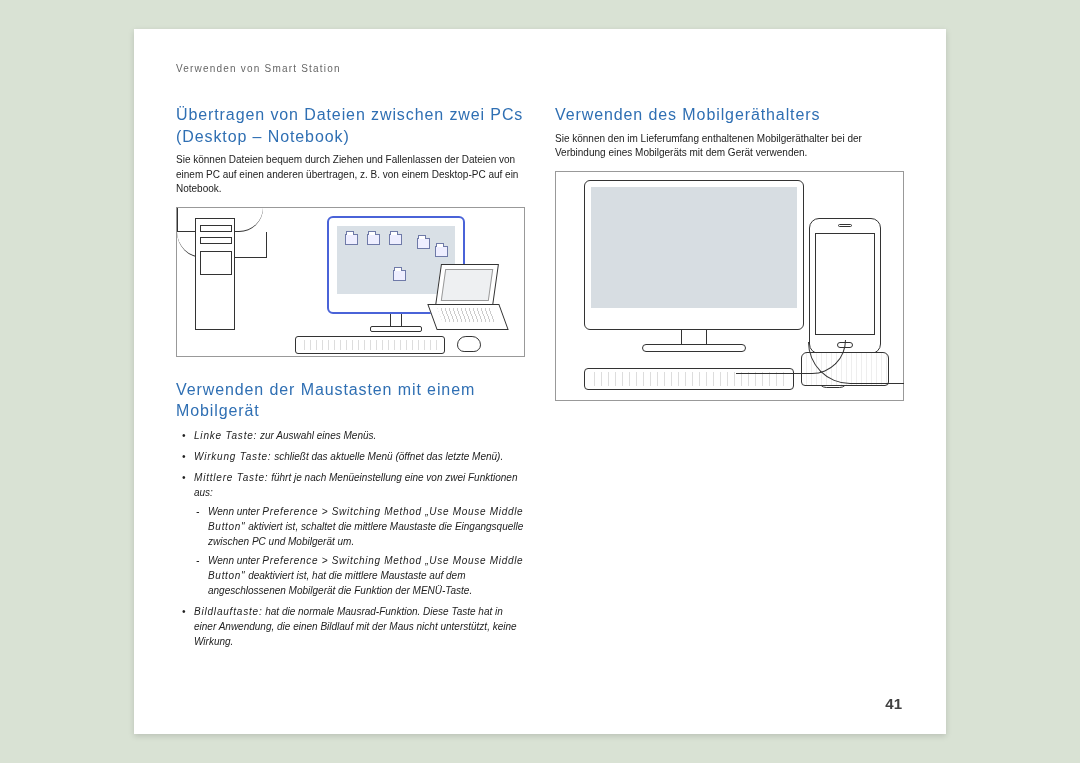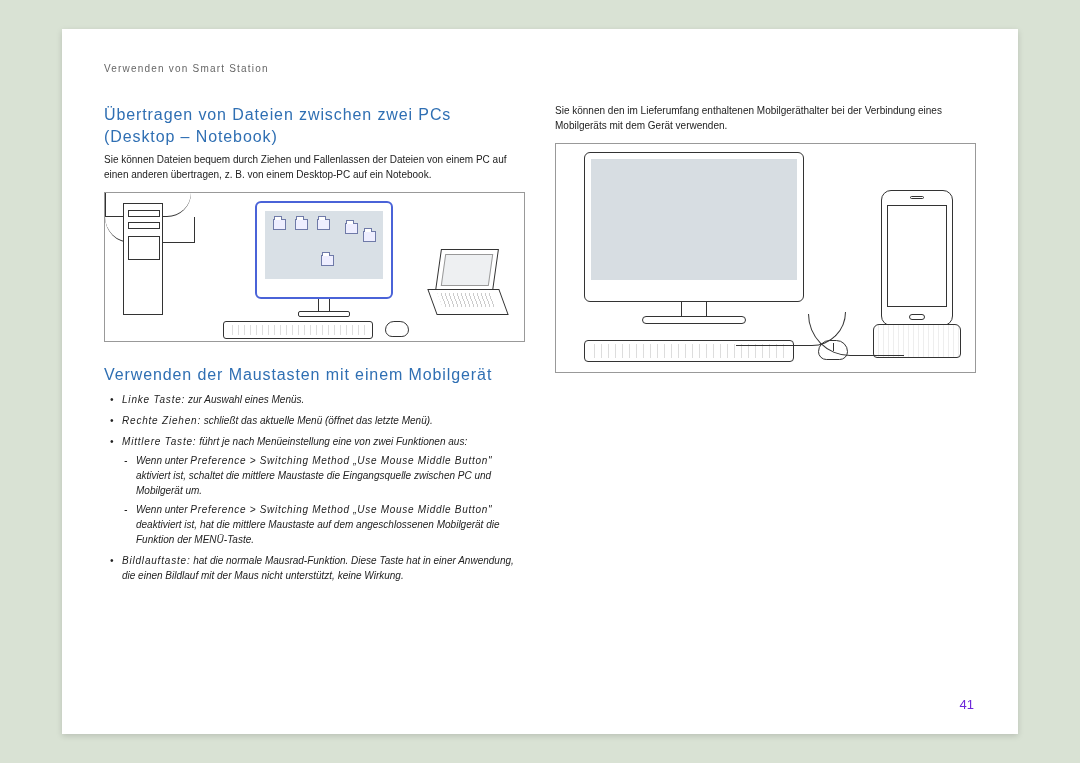--- a/index.html
+++ b/index.html
@@ -1,20 +1,20 @@
 <!DOCTYPE html>
 <html><head>
 <meta charset="utf-8">
 <style>
   * { box-sizing: border-box; margin: 0; padding: 0; }
   html, body { width: 1080px; height: 763px; font-family: Arial, Helvetica, sans-serif; }
   body { background: #d9e2d4; display: flex; align-items: center; justify-content: center; }
 
   .page {
-    width: 956px;
+    width: 812px;
     height: 705px;
     background: #ffffff;
     box-shadow: 0 2px 6px rgba(0,0,0,0.15);
     position: relative;
     padding: 34px 42px 28px 42px;
   }
 
   .header-label {
     font-size: 10px;
     letter-spacing: 1.2px;
@@ -86,22 +86,23 @@
     position: absolute;
     left: 2px;
     top: 0;
   }
   .emph { letter-spacing: 0.7px; text-align: right; }
 
   .page-number {
     position: absolute;
     bottom: 22px;
     right: 44px;
-    font-size: 13px;
-    color: #6d28d9;
+    font-size: 15px;
+    color: #404040;
+    font-weight: bold;
   }
 
   
   .fig1-monitor {
     position:absolute; left:150px; top:8px;
     border:2px solid #4a63d8; border-radius:6px;
     width:138px; height:98px; background:#fff;
   }
   .fig1-monitor .screen {
     position:absolute; inset:8px 8px 18px 8px;
@@ -220,40 +221,41 @@
         <div class="fig1-cable-r"></div>
       </div>
 
       <h2 class="section-title">Verwenden der Maustasten mit einem Mobilgerät</h2>
 
       <ul class="bullets">
         <li>
           <span class="term">Linke Taste:</span><span> zur Auswahl eines Menüs.</span>
         </li>
         <li>
-          <span class="term">Rechte Ziehen:</span><span> schließt das aktuelle Menü (öffnet das letzte Menü).</span>
+          <span class="term">Wirkung Taste:</span><span> schließt das aktuelle Menü (öffnet das letzte Menü).</span>
         </li>
         <li>
           <span class="term">Mittlere Taste:</span><span> führt je nach Menüeinstellung eine von zwei Funktionen aus:</span>
           <ul class="sublist">
             <li>
               <span>Wenn unter </span><span class="emph">Preference &gt; Switching Method „Use Mouse Middle Button"</span><span> aktiviert ist, schaltet die mittlere Maustaste die Eingangsquelle zwischen PC und Mobilgerät um.</span>
             </li>
             <li>
               <span>Wenn unter </span><span class="emph">Preference &gt; Switching Method „Use Mouse Middle Button"</span><span> deaktiviert ist, hat die mittlere Maustaste auf dem angeschlossenen Mobilgerät die Funktion der MENÜ-Taste.</span>
             </li>
           </ul>
         </li>
         <li>
           <span class="term">Bildlauftaste:</span><span> hat die normale Mausrad-Funktion. Diese Taste hat in einer Anwendung, die einen Bildlauf mit der Maus nicht unterstützt, keine Wirkung.</span>
         </li>
       </ul>
     </div>
 
     <div class="col">
+      <h2 class="section-title">Verwenden des Mobilgeräthalters</h2>
       <p class="body">Sie können den im Lieferumfang enthaltenen Mobilgeräthalter bei der Verbindung eines Mobilgeräts mit dem Gerät verwenden.</p>
 
       <div class="figure-box figure2">
         <div class="fig2-monitor">
           <div class="frame"></div>
             <div class="screen"></div>
         </div>
         <div class="fig2-neck"></div>
         <div class="fig2-base"></div>
         <div class="fig2-kbd"></div>

